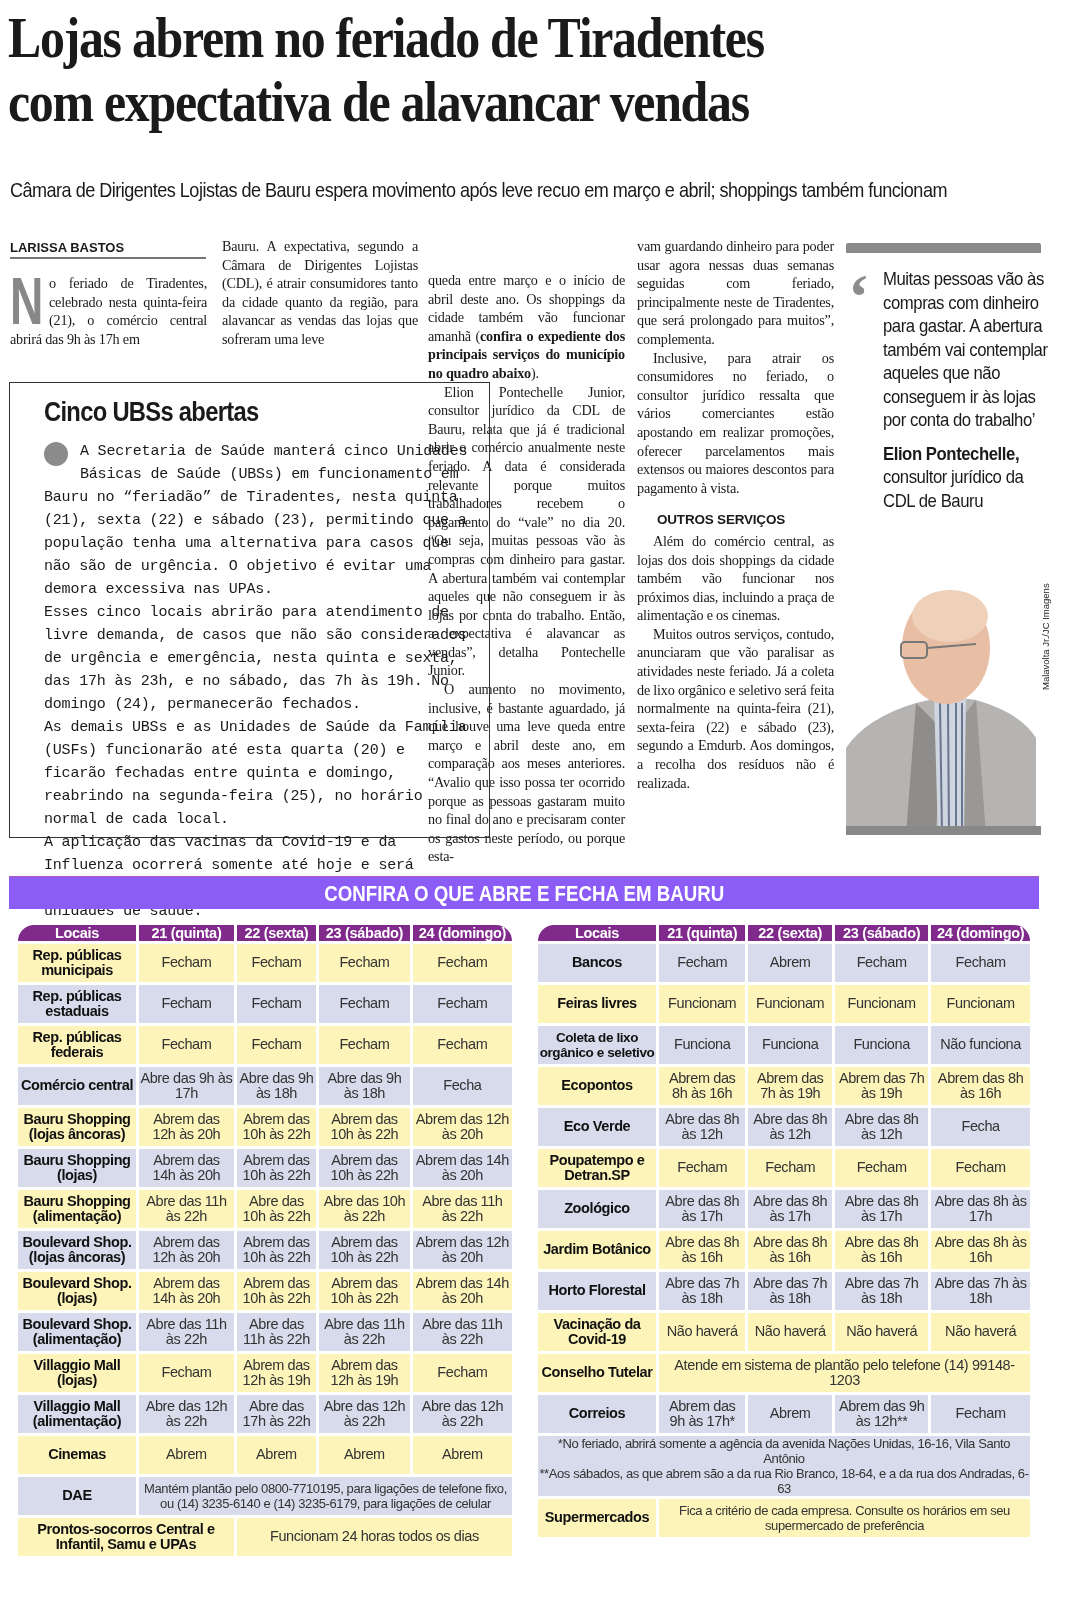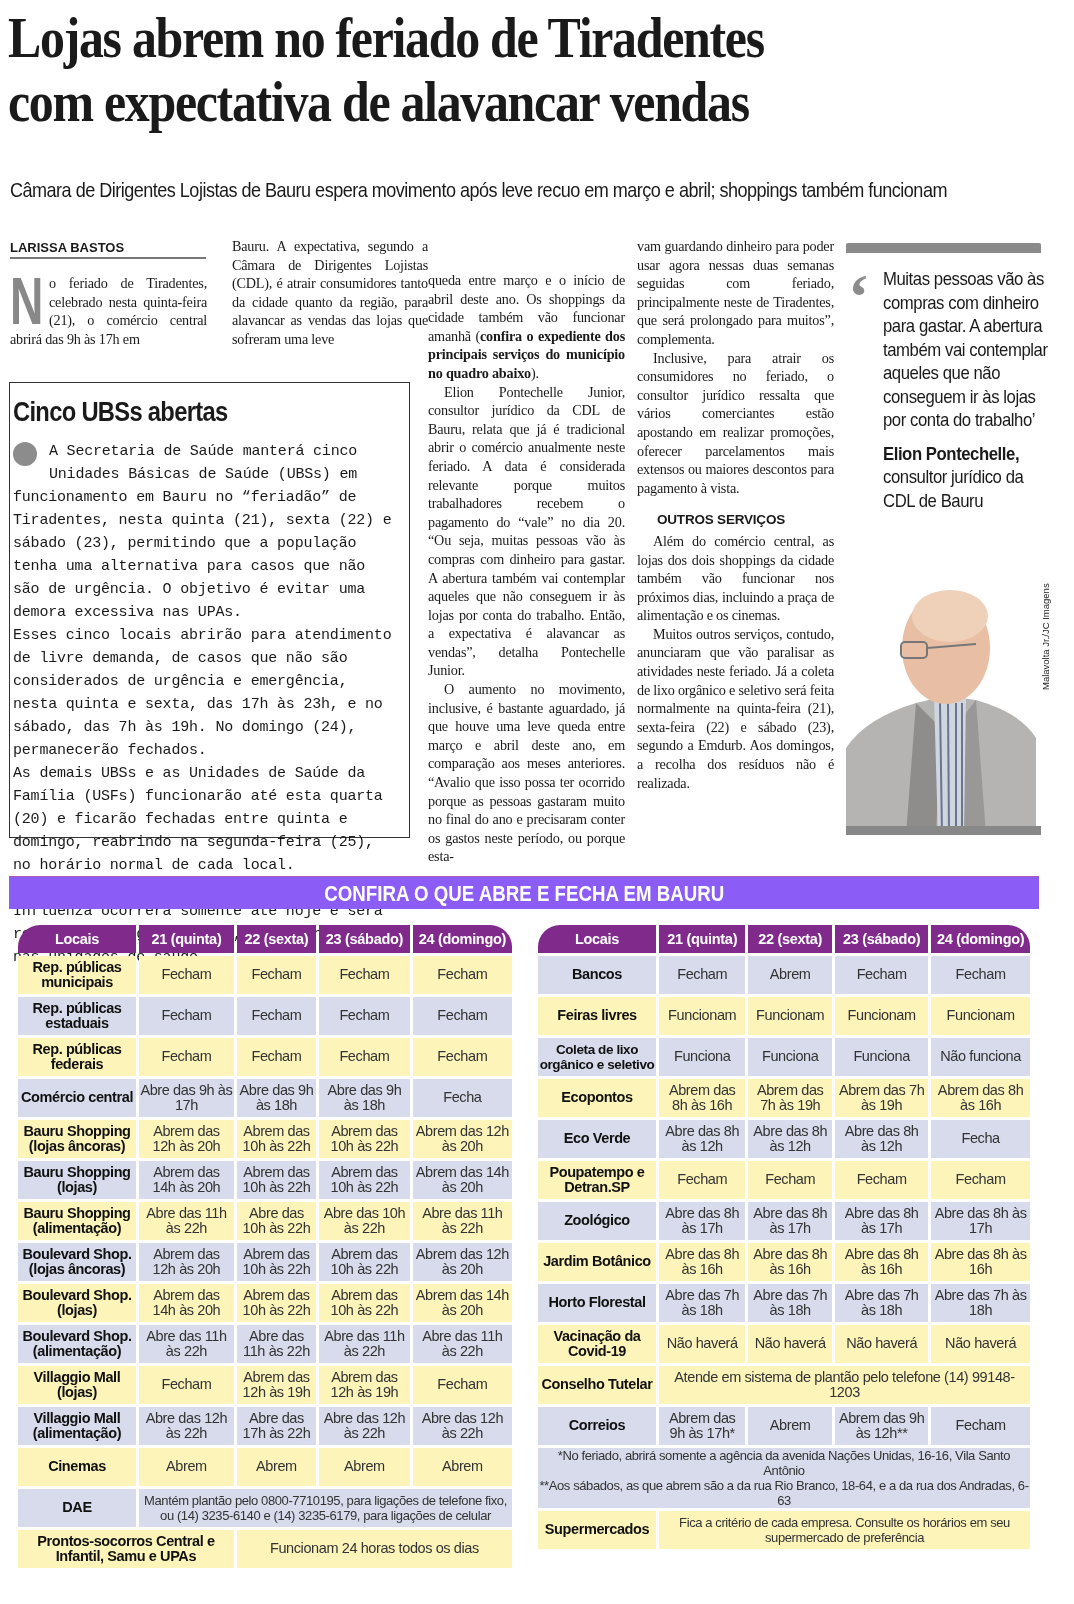--- a/index.html
+++ b/index.html
@@ -12,29 +12,29 @@
   .subhead { position: absolute; left: 10px; top: 178px; font-family: "Liberation Sans", sans-serif;
     font-size: 21px; letter-spacing: -0.6px; transform: scaleX(0.86); transform-origin: left top; white-space: nowrap; }
 
   .byline { position: absolute; left: 10px; top: 240px; width: 196px; font-family: "Liberation Sans", sans-serif;
     font-weight: bold; font-size: 13px; border-bottom: 2px solid #777; padding-bottom: 2px; }
 
   .col { position: absolute; font-size: 14.2px; line-height: 18.6px; text-align: justify; letter-spacing: -0.2px; }
   .col p { text-indent: 0; }
   .col p.ind { text-indent: 16px; }
   .c1 { left: 10px; top: 274px; width: 197px; }
-  .c2 { left: 232px; top: 237px; width: 196px; }
+  .c2 { left: 222px; top: 237px; width: 196px; }
   .c3 { left: 428px; top: 237px; width: 197px; margin-top: 34px; }
   .c4 { left: 637px; top: 237px; width: 197px; }
   .dropcap { float: left; font-family: "Liberation Sans", sans-serif; font-weight: bold; color: #888; font-size: 66px;
     line-height: 54px; margin: 0 3px -4px 0; transform: scaleX(0.7); transform-origin: left; width: 36px; }
   .bold { font-weight: bold; }
   .sec-title { font-family: "Liberation Sans", sans-serif; font-weight: bold; font-size: 13.5px; margin: 14px 0 2px 20px; }
 
-  .box { position: absolute; left: 9px; top: 382px; width: 401px; height: 456px; border: 1.5px solid #333; padding: 14px 14px 0 3px; }
+  .box { position: absolute; left: 9px; top: 382px; width: 481px; height: 456px; border: 1.5px solid #333; padding: 14px 14px 0 34px; }
   .box-title { font-family: "Liberation Sans", sans-serif; font-weight: bold; font-size: 27px; letter-spacing: -0.8px;
     transform: scaleX(0.88); transform-origin: left; margin-bottom: 12px; white-space: nowrap; }
   .box-body { font-size: 15px; line-height: 23px; letter-spacing: -0.2px; font-family: Liberation Mono, monospace; }
   .bullet { float: left; width: 24px; height: 24px; border-radius: 50%; background: #8c8c8c; margin: 2px 12px 0 0; }
 
   .quote { position: absolute; left: 846px; top: 243px; width: 195px; height: 592px; }
   .quote-bar { height: 10px; background: #8a8a8a; border-radius: 2px 2px 0 0; margin-bottom: 14px; }
   .quote-mark { position: absolute; left: 2px; top: 22px; font-family: "Liberation Serif", serif; font-weight: bold;
     font-size: 64px; line-height: 64px; color: #8c8c8c; }
   .quote-text { margin-left: 37px; font-family: "Liberation Sans", sans-serif; font-size: 19px; line-height: 23.5px;
@@ -46,21 +46,21 @@
     transform: rotate(-90deg); transform-origin: left top; white-space: nowrap; color: #222; }
 
   .banner { position: absolute; left: 9px; top: 876px; width: 1030px; height: 33px; background: #8b5cf6;
     border-top: 1px solid #b05bbd; color: #fff; text-align: center; }
   .banner span { display: inline-block; font-family: "Liberation Sans", sans-serif; font-weight: bold; font-size: 22px;
     line-height: 33px; transform: scaleX(0.85); letter-spacing: 0; }
 
   table.sched { position: absolute; border-collapse: separate; border-spacing: 3px; font-family: "Liberation Sans", sans-serif; }
   table.left { left: 15px; top: 922px; width: 500px; }
   table.right { left: 535px; top: 922px; width: 498px; }
-  .sched th { background: #802b8c; color: #fff; font-size: 14.5px; font-weight: bold; height: 28px; padding: 0 1px; white-space: nowrap; letter-spacing: -0.3px; }
+  .sched th { background: #802b8c; color: #fff; font-size: 14.5px; font-weight: bold; height: 16px; padding: 0 1px; white-space: nowrap; letter-spacing: -0.3px; }
   .sched th:first-child { border-top-left-radius: 22px; }
   .sched th:last-child { border-top-right-radius: 22px; }
   .sched td { text-align: center; font-size: 14.5px; line-height: 15.5px; height: 38px; letter-spacing: -0.4px; color: #333; padding: 0 1px; }
   .sched td.loc { font-weight: bold; color: #111; font-size: 14.5px; }
   .sched tr.y td { background: #fdf4b9; }
   .sched tr.b td { background: #d7dbeb; }
   .sched td.small { font-size: 12.5px; line-height: 14px; }
   .sched td.note { font-size: 13px; line-height: 15px; }
   .w-loc { width: 118px; }
 </style>

